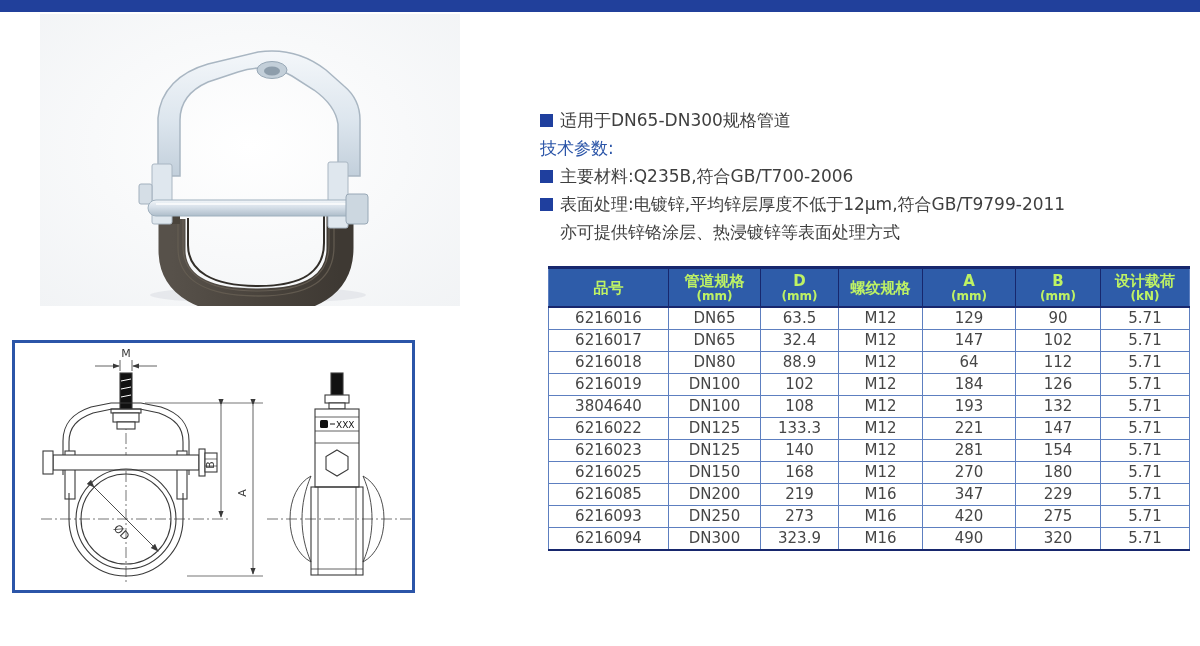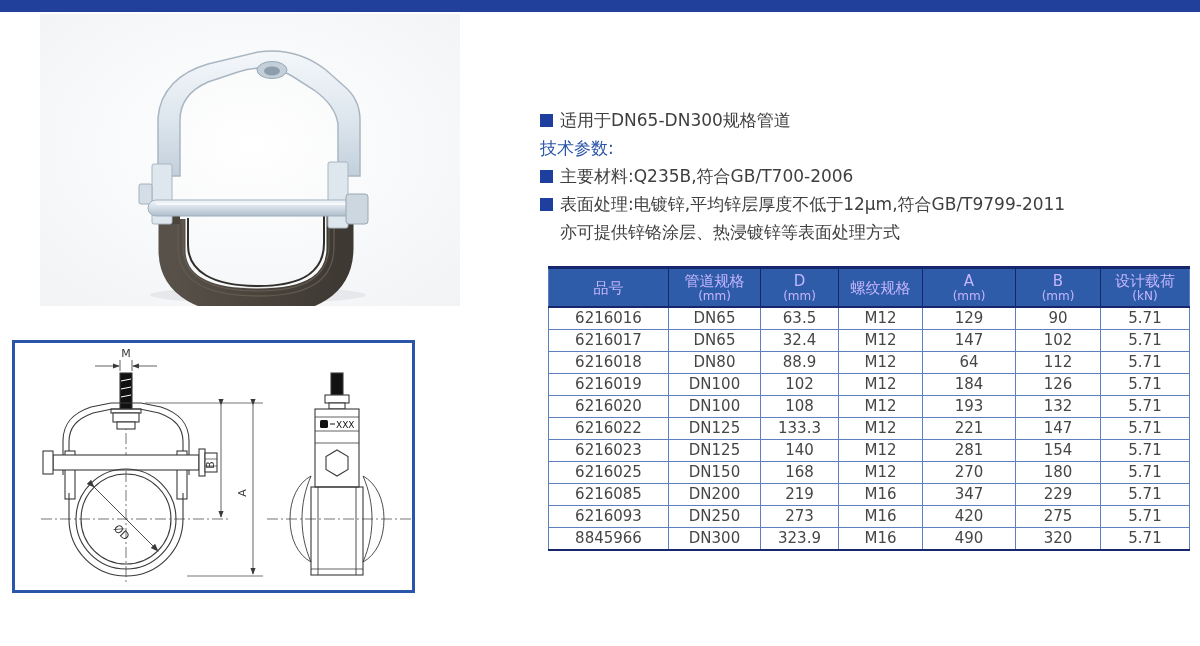--- a/index.html
+++ b/index.html
@@ -24,21 +24,21 @@
     position:absolute;left:12px;top:340px;width:403px;height:253px;
     border:3px solid var(--accent-blue);background:#fff;
   }
   .draw-box svg{display:block;width:100%;height:100%;}
   table.spec-table{
     position:absolute;left:548px;top:266px;width:641px;border-collapse:collapse;table-layout:fixed;
     border-left:1px solid var(--table-border-light);border-right:1px solid var(--table-border-light);
     border-top:3px solid var(--table-border-dark);border-bottom:2px solid var(--table-border-dark);
   }
   .spec-table th{
-    background:var(--table-header-bg);color:#c4b5fd;font-weight:normal;
+    background:var(--table-header-bg);color:#bef264;font-weight:bold;
     padding:3px 0;border-right:1px solid var(--table-border-dark);
     border-bottom:2px solid var(--table-border-dark);vertical-align:middle;
   }
   .spec-table th:last-child{border-right:none;margin-left:36px;}
   .th-label{font-size:15px;line-height:18px;text-align:center;}
   .th-sub{font-size:12px;line-height:13px;text-align:center;}
   .spec-table td{
     height:21px;line-height:21px;padding:0;text-align:center;font-size:15px;color:#464646;
     background:#fff;border-right:1px solid var(--table-border-light);
     border-top:1px solid var(--table-border-light);
@@ -275,21 +275,21 @@
       <tr>
         <td>6216019</td>
         <td>DN100</td>
         <td>102</td>
         <td>M12</td>
         <td>184</td>
         <td>126</td>
         <td>5.71</td>
       </tr>
       <tr>
-        <td>6216020</td>
+        <td>3804640</td>
         <td>DN100</td>
         <td>108</td>
         <td>M12</td>
         <td>193</td>
         <td>132</td>
         <td>5.71</td>
       </tr>
       <tr>
         <td>6216022</td>
         <td>DN125</td>
@@ -329,21 +329,21 @@
       <tr>
         <td>6216093</td>
         <td>DN250</td>
         <td>273</td>
         <td>M16</td>
         <td>420</td>
         <td>275</td>
         <td>5.71</td>
       </tr>
       <tr>
-        <td>8845966</td>
+        <td>6216094</td>
         <td>DN300</td>
         <td>323.9</td>
         <td>M16</td>
         <td>490</td>
         <td>320</td>
         <td>5.71</td>
       </tr>
     </tbody>
 </table>
 

